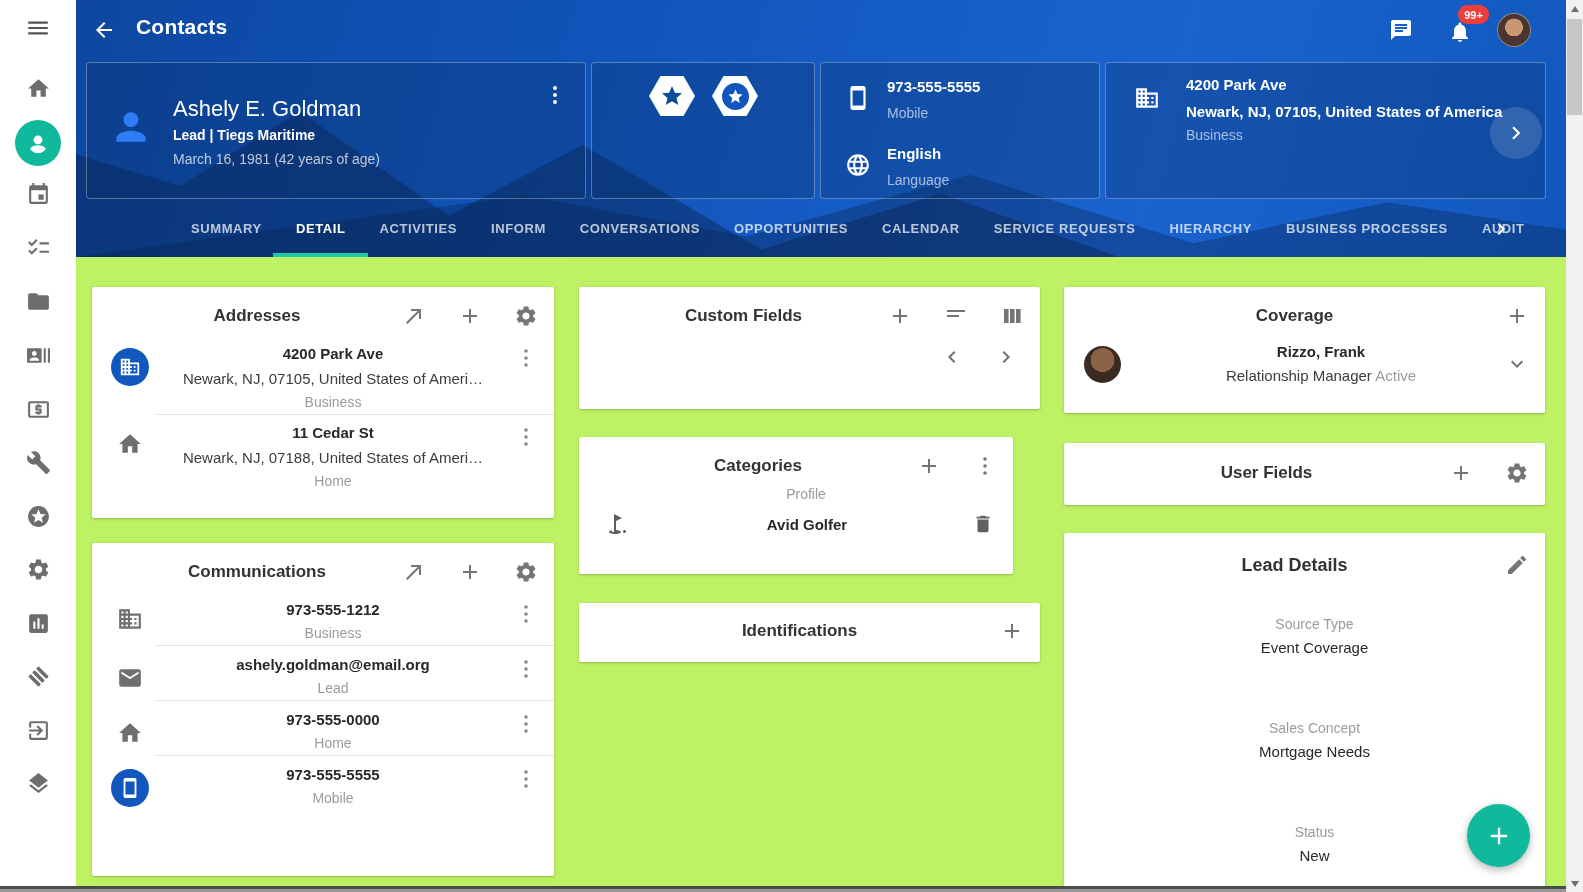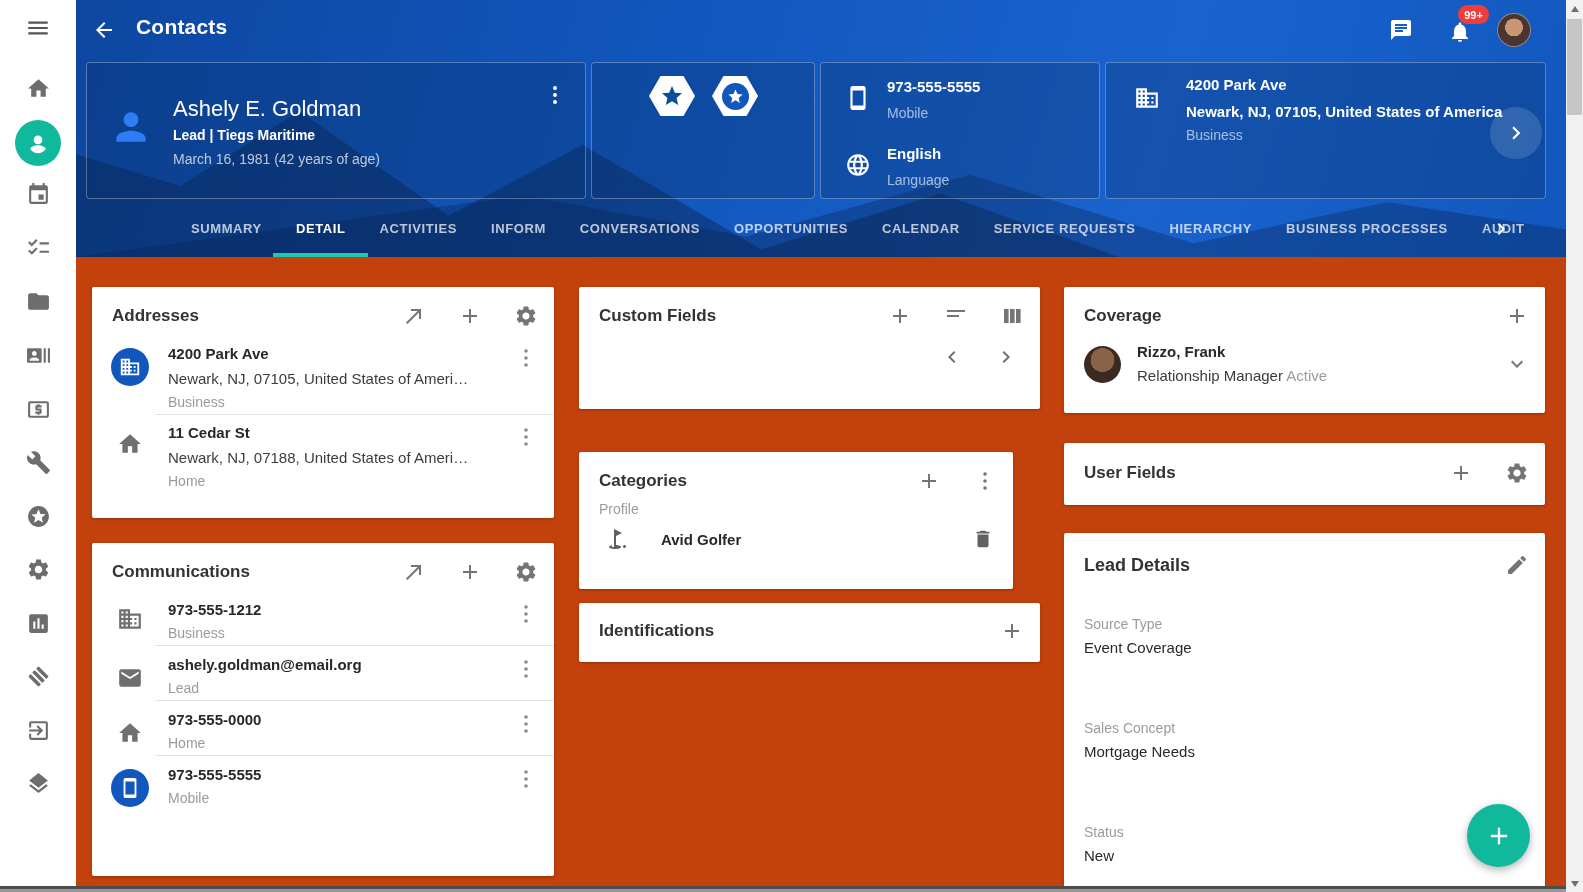--- a/index.html
+++ b/index.html
@@ -64,21 +64,21 @@
   
   .tabs { position:absolute; left:0; top:200px; width:100%; height:57px; display:flex; align-items:center; padding-left:98px; }
   .tab { position:relative; height:57px; display:flex; align-items:center; padding:0 17px; cursor:pointer;
     font-size:13px; letter-spacing:.6px; color:rgba(255,255,255,0.72); font-weight:600; white-space:nowrap; }
   .tab.active { color:#ffffff; }
   .tab.active::after { content:""; position:absolute; left:-6px; right:-6px; bottom:0; height:4px; background:#1dc9a6; }
   .tabs-more { position:absolute; right:53px; top:217px; width:24px; height:24px; cursor:pointer; }
   .tabs-more svg { width:24px; height:24px; fill:#ffffff; }
 
   
-  .content { position:absolute; left:76px; top:257px; width:1490px; height:635px; background:#c2410c; overflow:hidden; z-index:5; }
+  .content { position:absolute; left:76px; top:257px; width:1490px; height:635px; background:#bef264; overflow:hidden; z-index:5;text-align:center; }
   .card { position:absolute; background:#ffffff; border-radius:2px; box-shadow:0 1px 2px rgba(0,0,0,.18), 0 1px 5px rgba(0,0,0,.08); }
   .card-h { display:flex; align-items:center; padding:17px 16px 12px 20px; }
   .card-title { font-size:17px; font-weight:600; color:#333333; flex:1; }
   .h-actions { display:flex; align-items:center; gap:32px; }
   .h-actions .act { width:24px; height:24px; cursor:pointer; }
   .act svg { width:24px; height:24px; fill:#757575; }
 
   .li-row { position:relative; display:flex; }
   .li-ic { width:76px; display:flex; justify-content:center; padding-top:8px; }
   .li-ic svg { width:26px; height:26px; fill:#6f6f6f; }
@@ -508,21 +508,21 @@
       <div class="pager">
         <span class="act"><svg viewBox="0 0 24 24">
               <path d="M15.41 7.41L14 6l-6 6 6 6 1.41-1.41L10.83 12z"></path>
             </svg></span>
         <span class="act"><svg viewBox="0 0 24 24">
               <path d="M10 6L8.59 7.41 13.17 12l-4.58 4.59L10 18l6-6z"></path>
             </svg></span>
       </div>
     </section>
 
-    <section class="card" style="left:503px;top:195px;width:434px;height:137px">
+    <section class="card" style="left:503px;top:180px;width:434px;height:137px">
       <div class="card-h" style="padding-bottom:6px">
         <div class="card-title">Categories</div>
         <div class="h-actions">
           <span class="act"><svg viewBox="0 0 24 24">
                 <path d="M19 13h-6v6h-2v-6H5v-2h6V5h2v6h6v2z"></path>
               </svg></span>
           <span class="act kebab"><svg viewBox="0 0 24 24" fill="#757575">
                 <circle cx="12" cy="5" r="1.8"></circle>
                 <circle cx="12" cy="12" r="1.8"></circle>
                 <circle cx="12" cy="19" r="1.8"></circle>

